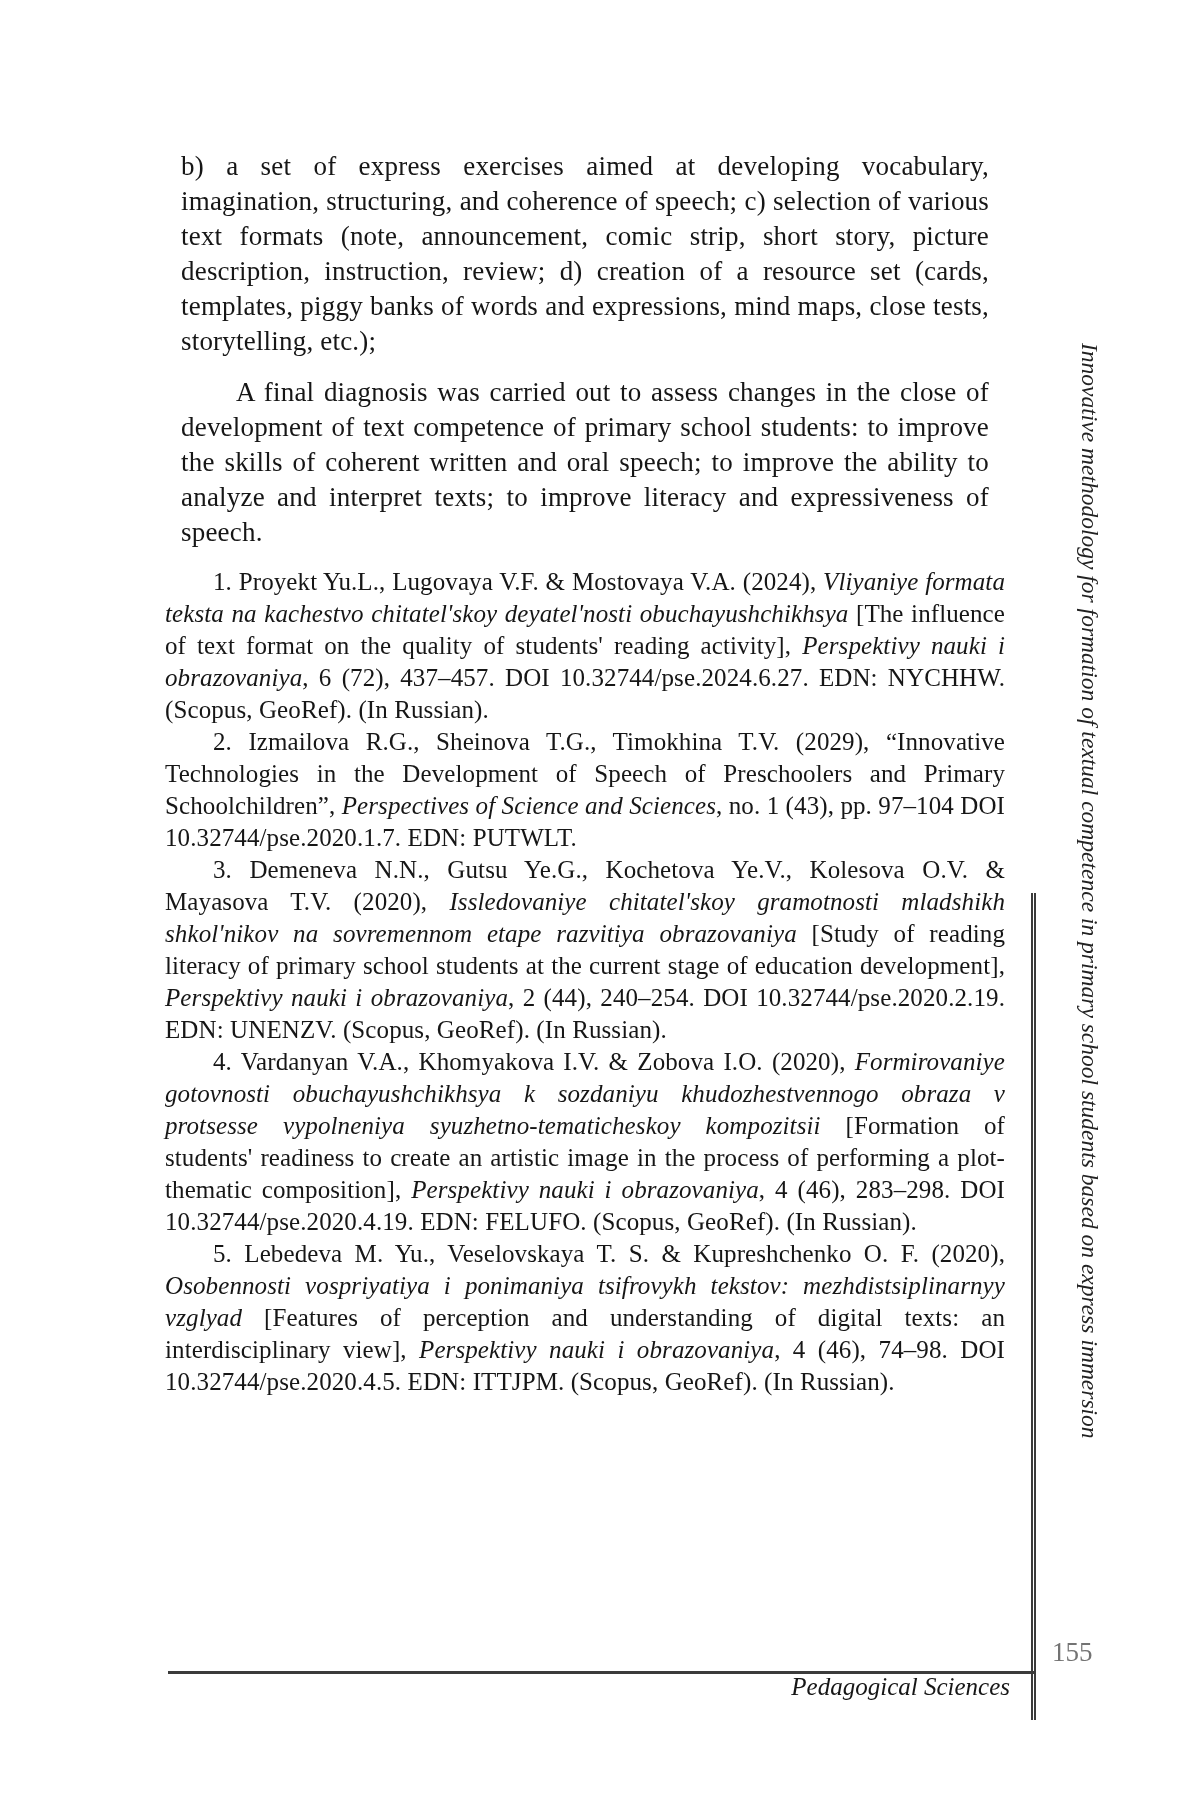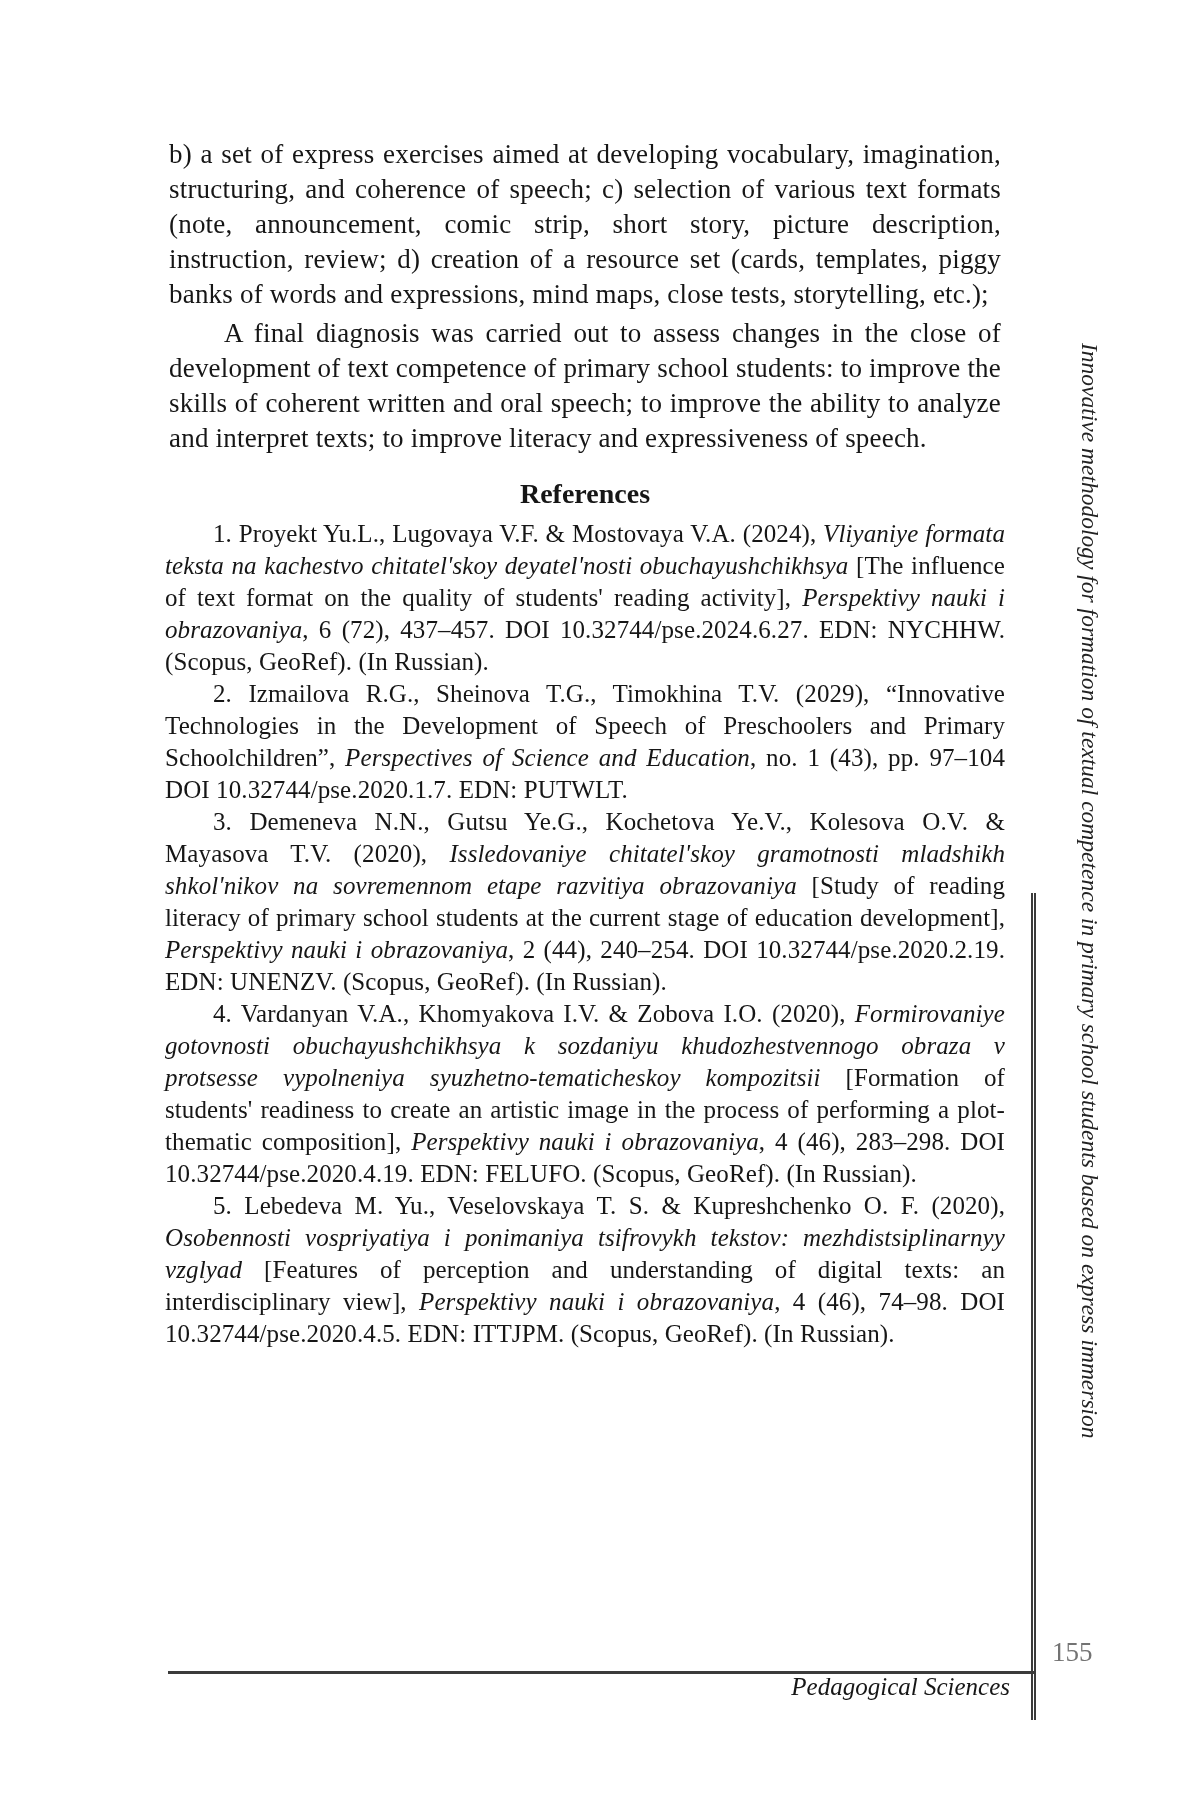--- a/index.html
+++ b/index.html
@@ -5,21 +5,21 @@
   html,body{margin:0;padding:0;}
   body{
     width:1200px;height:1798px;position:relative;background:#ffffff;
     font-family:"Liberation Serif","DejaVu Serif",serif;color:#161616;
     overflow:hidden;
   }
   .main-column{
     position:absolute;left:165px;top:133px;width:840px;
   }
   .body-par{
-    margin:4px;font-size:27px;line-height:35px;text-align:justify;
+    margin:16px;font-size:27px;line-height:35px;text-align:justify;
     letter-spacing:0.2px;
   }
   .body-par.indent{text-indent:55px;}
   .refs-heading{
     margin:21px 0 7px 0;font-size:28px;line-height:34px;font-weight:bold;
     text-align:center;
   }
   .ref{
     margin:0;font-size:25px;line-height:32px;text-align:justify;
     text-indent:48px;letter-spacing:0.1px;
@@ -48,24 +48,23 @@
   }
 </style>
 </head>
 <body>
 
 <div class="main-column">
   <div>
       <p class="body-par">b) a set of express exercises aimed at developing vocabulary, imagination, structuring, and coherence of speech; c) selection of various text formats (note, announcement, comic strip, short story, picture description, instruction, review; d) creation of a resource set (cards, templates, piggy banks of words and expressions, mind maps, close tests, storytelling, etc.);</p>
       <p class="body-par indent">A final diagnosis was carried out to assess changes in the close of development of text competence of primary school students: to improve the skills of coherent written and oral speech; to improve the ability to analyze and interpret texts; to improve literacy and expressiveness of speech.</p>
     </div>
-  <h2 class="refs-heading">References</h2>
   <div>
       <p class="ref"><span>1. Proyekt Yu.L., Lugovaya V.F. &amp; Mostovaya V.A. (2024), </span><i>Vliyaniye formata teksta na kachestvo chitatel'skoy deyatel'nosti obuchayushchikhsya</i><span> [The influence of text format on the quality of students' reading activity], </span><i>Perspektivy nauki i obrazovaniya</i><span>, 6 (72), 437–457. DOI 10.32744/pse.2024.6.27. EDN: NYCHHW. (Scopus, GeoRef). (In Russian).</span></p>
-      <p class="ref"><span>2. Izmailova R.G., Sheinova T.G., Timokhina T.V. (2029), “Innovative Technologies in the Development of Speech of Preschoolers and Primary Schoolchildren”, </span><i>Perspectives of Science and Education</i><span>, no. 1 (43), pp. 97–104 DOI 10.32744/pse.2020.1.7. EDN: PUTWLT.</span></p>
+      <p class="ref"><span>2. Izmailova R.G., Sheinova T.G., Timokhina T.V. (2029), “Innovative Technologies in the Development of Speech of Preschoolers and Primary Schoolchildren”, </span><i>Perspectives of Science and Sciences</i><span>, no. 1 (43), pp. 97–104 DOI 10.32744/pse.2020.1.7. EDN: PUTWLT.</span></p>
       <p class="ref"><span>3. Demeneva N.N., Gutsu Ye.G., Kochetova Ye.V., Kolesova O.V. &amp; Mayasova T.V. (2020), </span><i>Issledovaniye chitatel'skoy gramotnosti mladshikh shkol'nikov na sovremennom etape razvitiya obrazovaniya</i><span> [Study of reading literacy of primary school students at the current stage of education development], </span><i>Perspektivy nauki i obrazovaniya</i><span>, 2 (44), 240–254. DOI 10.32744/pse.2020.2.19. EDN: UNENZV. (Scopus, GeoRef). (In Russian).</span></p>
       <p class="ref"><span>4. Vardanyan V.A., Khomyakova I.V. &amp; Zobova I.O. (2020), </span><i>Formirovaniye gotovnosti obuchayushchikhsya k sozdaniyu khudozhestvennogo obraza v protsesse vypolneniya syuzhetno-tematicheskoy kompozitsii</i><span> [Formation of students' readiness to create an artistic image in the process of performing a plot-thematic composition], </span><i>Perspektivy nauki i obrazovaniya</i><span>, 4 (46), 283–298. DOI 10.32744/pse.2020.4.19. EDN: FELUFO. (Scopus, GeoRef). (In Russian).</span></p>
       <p class="ref"><span>5. Lebedeva M. Yu., Veselovskaya T. S. &amp; Kupreshchenko O. F. (2020), </span><i>Osobennosti vospriyatiya i ponimaniya tsifrovykh tekstov: mezhdistsiplinarnyy vzglyad</i><span> [Features of perception and understanding of digital texts: an interdisciplinary view], </span><i>Perspektivy nauki i obrazovaniya</i><span>, 4 (46), 74–98. DOI 10.32744/pse.2020.4.5. EDN: ITTJPM. (Scopus, GeoRef). (In Russian).</span></p>
     </div>
 </div>
 
 <div class="sidebar-title">Innovative methodology for formation of textual competence in primary school students based on express immersion</div>
 
 <div class="sidebar-rule"></div>
 <div class="footer-rule"></div>

